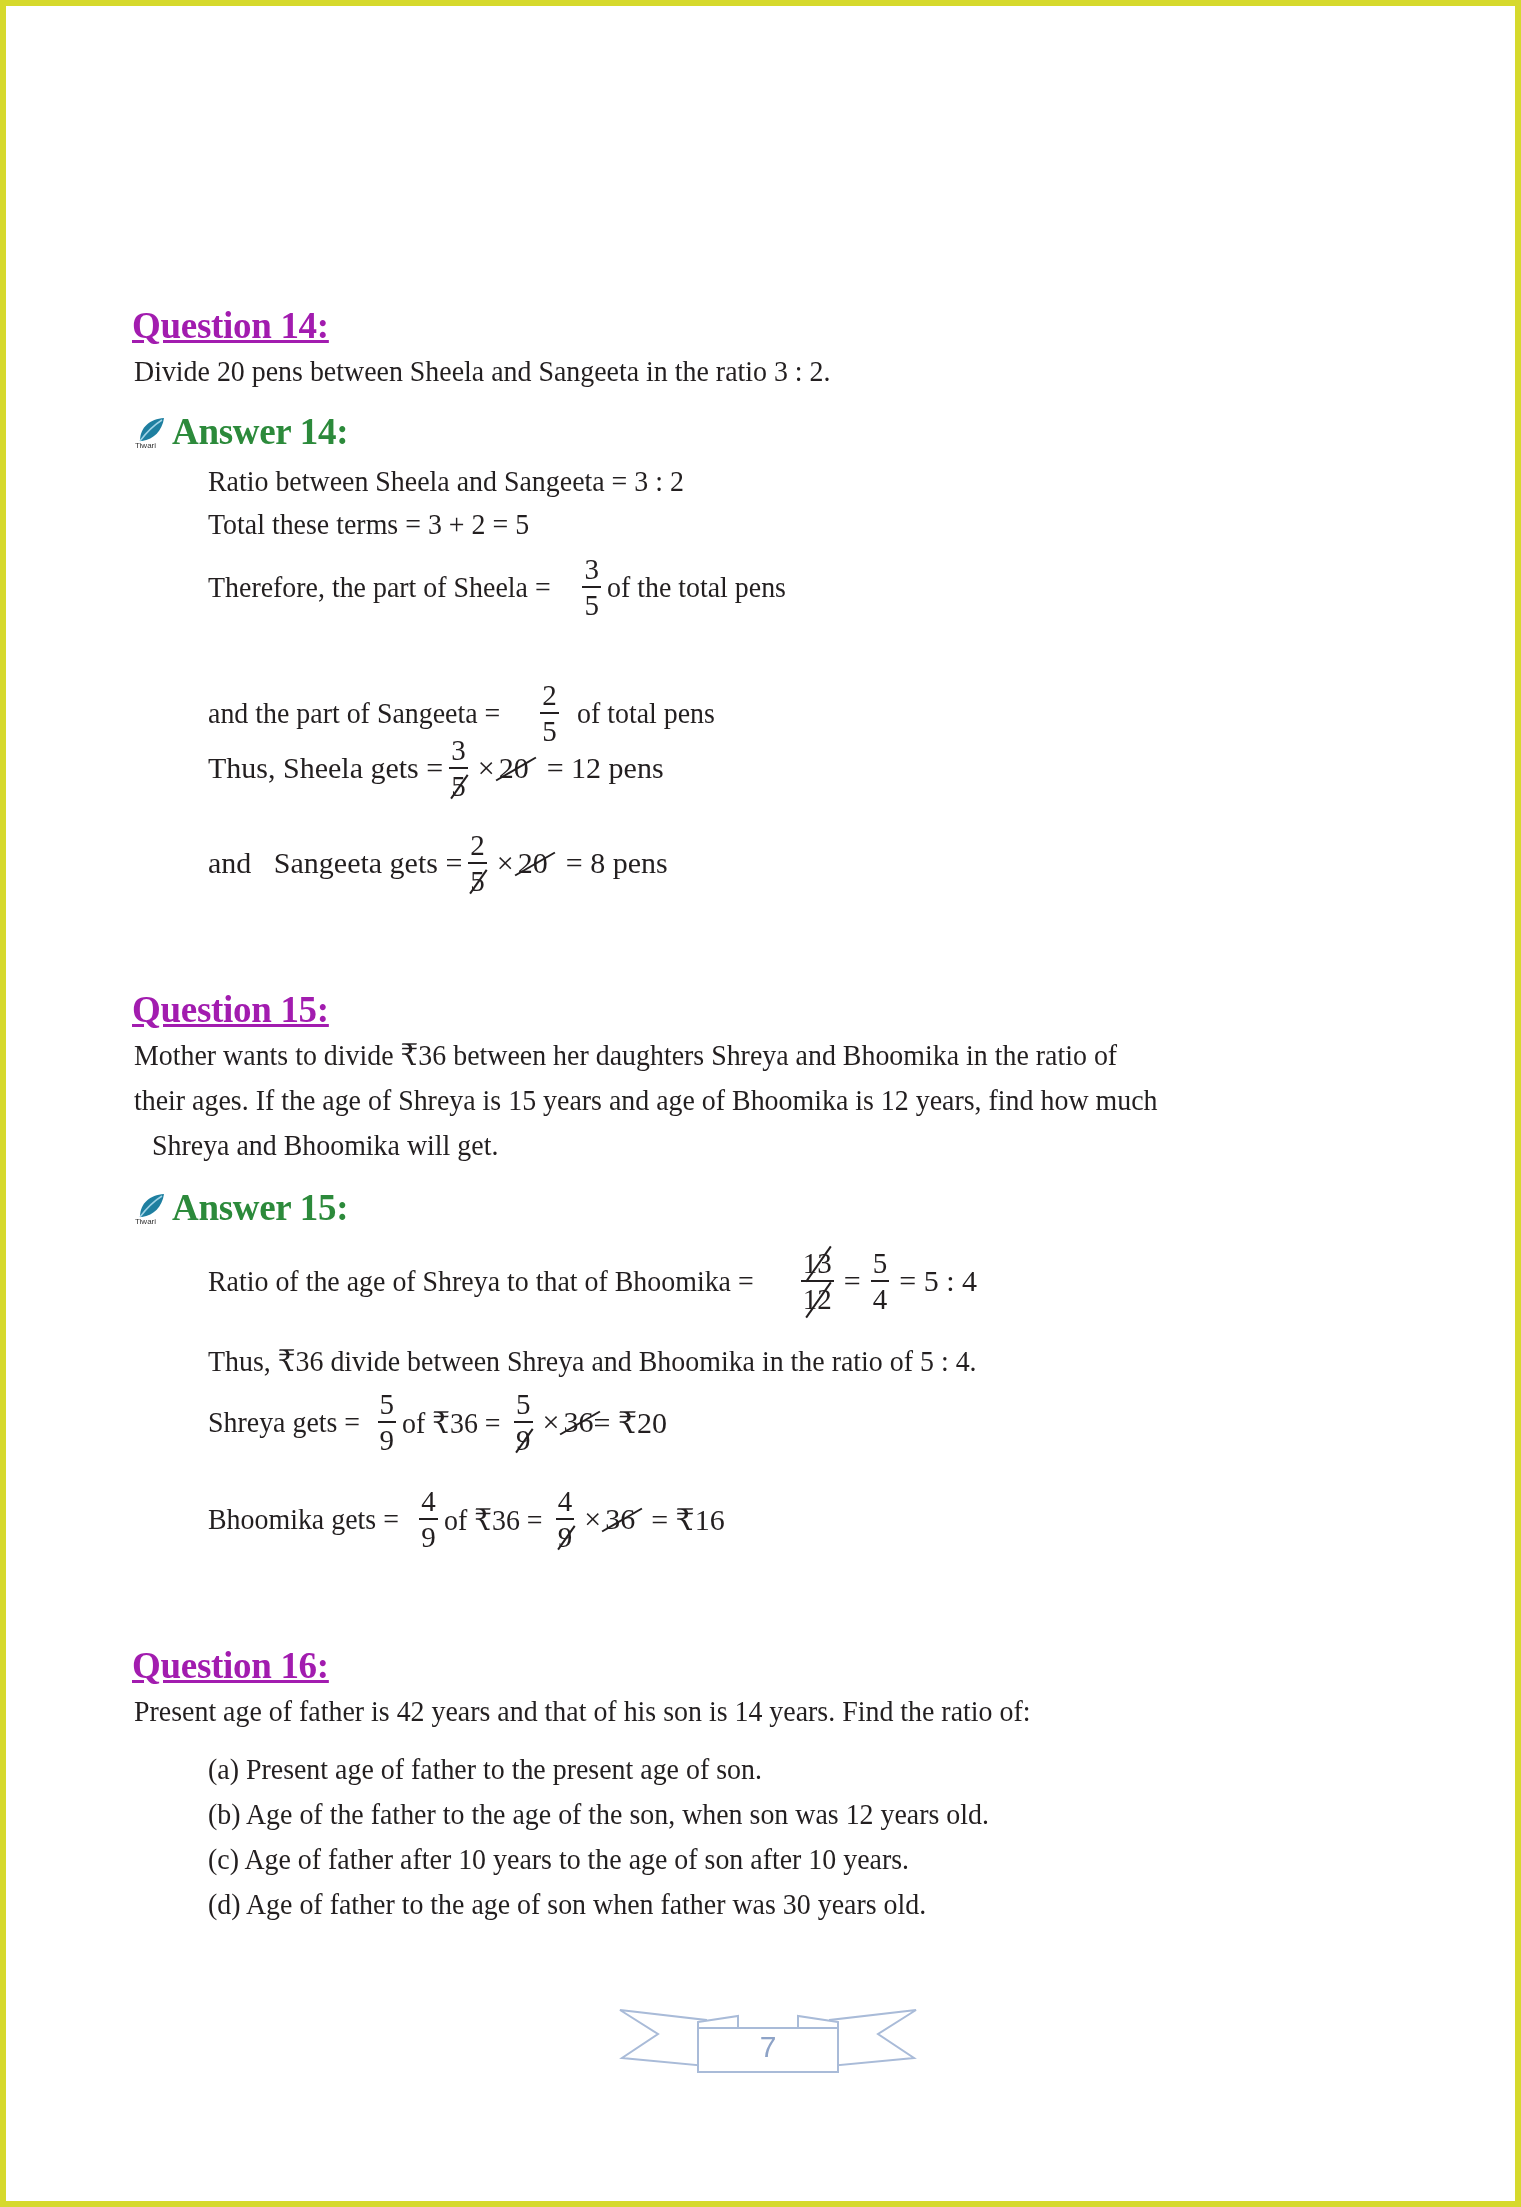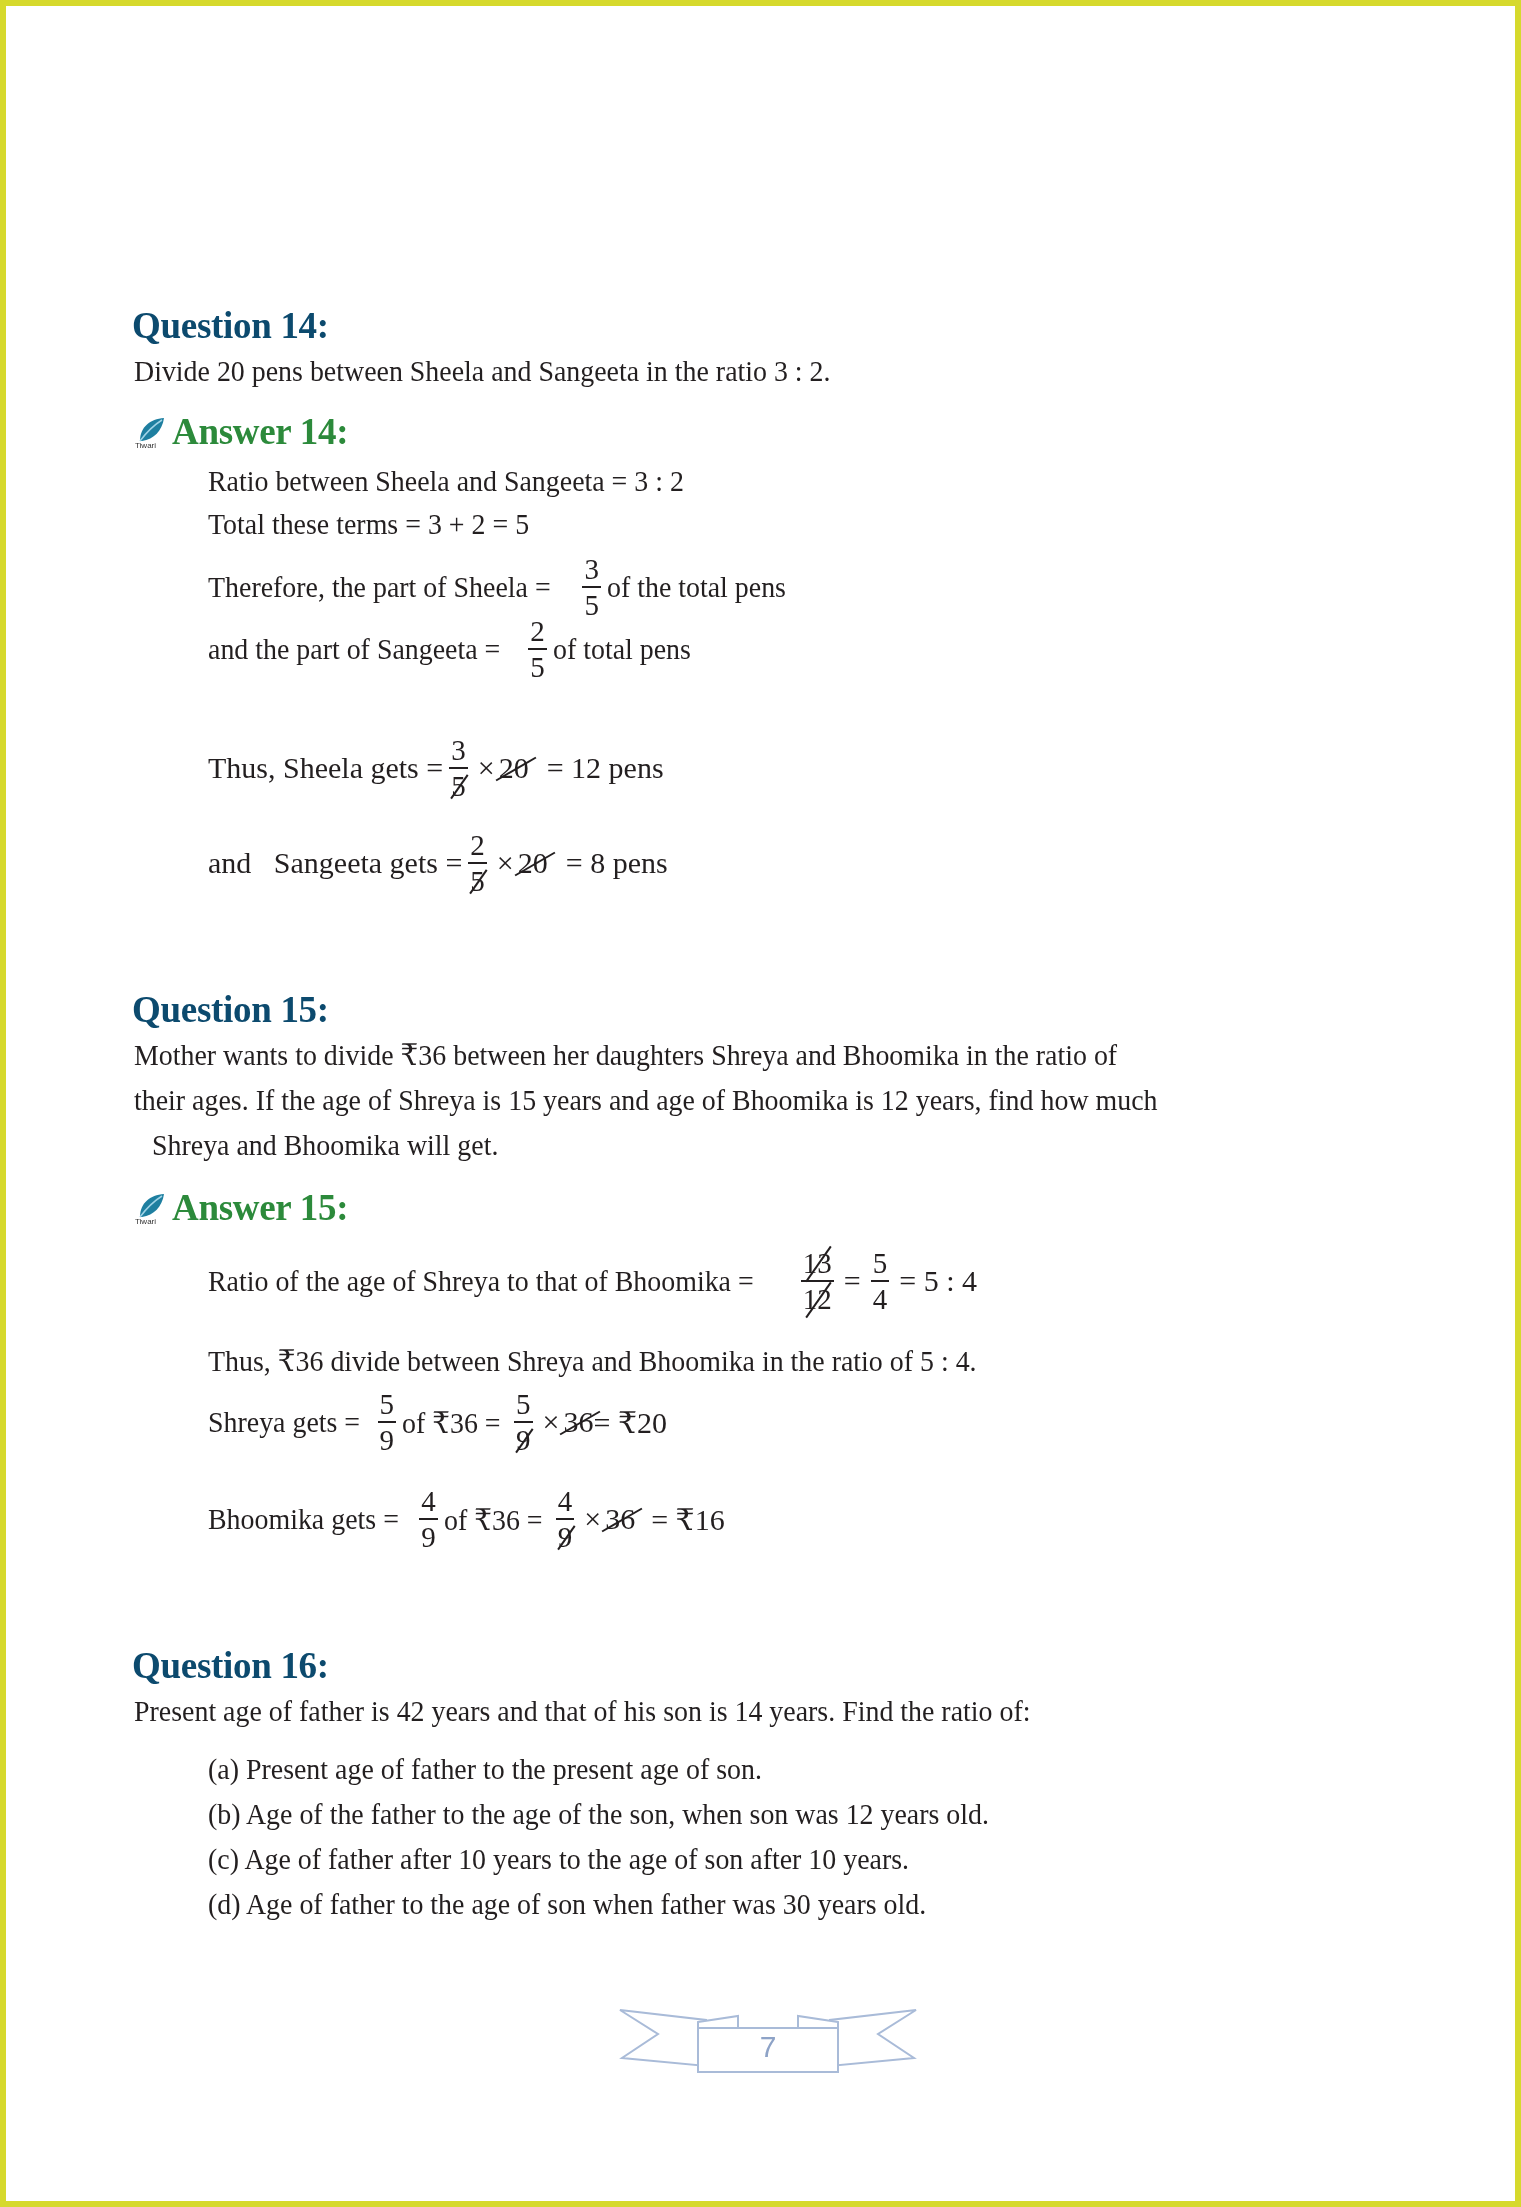--- a/index.html
+++ b/index.html
@@ -9,21 +9,21 @@
     font-family: "Liberation Serif", "DejaVu Serif", serif;
     color: #231f20;
   }
   .page {
     position: absolute; left: 6px; top: 6px; right: 6px; bottom: 6px;
     background: #ffffff;
   }
   .abs { position: absolute; white-space: nowrap; }
   .qhead {
     font-family: "Liberation Serif", serif; font-weight: bold;
-    font-size: 37px; color: #0c4a6e; letter-spacing: -0.3px;
+    font-size: 37px; color: #a21caf; letter-spacing: -0.3px; text-decoration: underline;
   }
   .ahead {
     font-family: "Liberation Serif", serif; font-weight: bold;
     font-size: 37px; color: #2c8a3b; letter-spacing: -0.3px;
   }
   .body {
     font-size: 30px; line-height: 30px; color: #231f20;
     transform-origin: left top;
   }
   .narrow { transform: scaleX(0.93); transform-origin: left center; display: inline-block; }
@@ -76,21 +76,21 @@
   <div class="abs mathline" style="left:202px; top:546px;">
     <span class="t narrow">Therefore, the part of Sheela =</span>
     <span class="frac">
         <span class="num">3</span>
         <span class="bar"></span>
         <span class="den">5</span>
       </span>
     <span class="t narrow">of the total pens</span>
   </div>
 
-  <div class="abs mathline" style="left:202px; top:608px;">
+  <div class="abs mathline" style="left:202px; top:672px;gap:12px;">
     <span class="t narrow">and the part of Sangeeta =</span>
     <span class="frac">
         <span class="num">2</span>
         <span class="bar"></span>
         <span class="den">5</span>
       </span>
     <span class="t narrow">of total pens</span>
   </div>
 
   <div class="abs mathline" style="left:202px; top:727px;">

